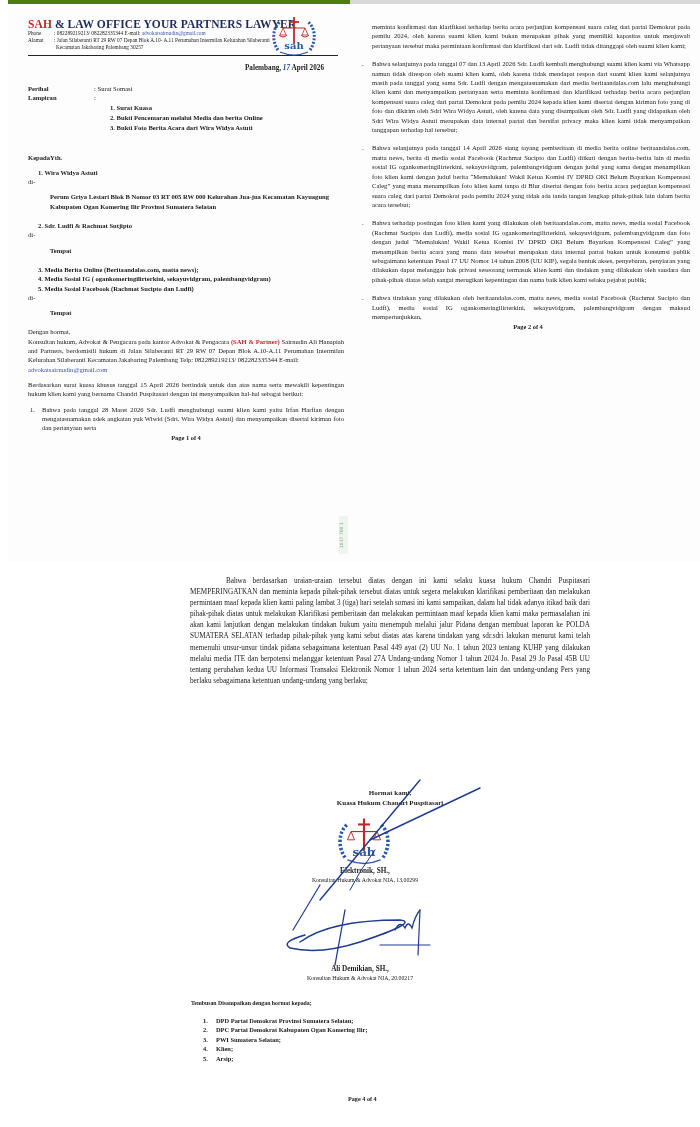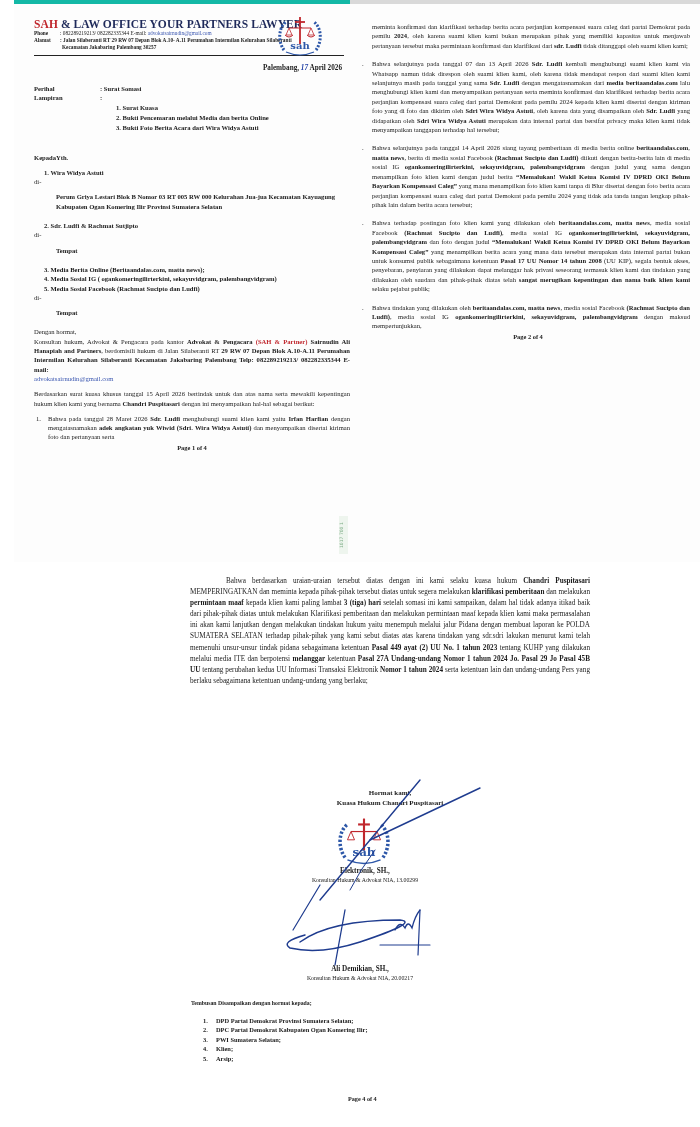--- a/index.html
+++ b/index.html
@@ -1,35 +1,35 @@
 <!DOCTYPE html>
 <html><head>
 <meta charset="utf-8">
 <style>
   * { box-sizing: border-box; margin: 0; padding: 0; }
   html, body { width: 700px; height: 1127px; background: #ffffff; overflow: hidden; }
   body { position: relative; font-family: "Liberation Serif", "DejaVu Serif", serif; color: #1b1b1b; }
-  b, .b { font-weight: bold; }
+  b, .b { font-weight: normal; }
   .page { position: absolute; background: #fdfdfd; }
-  #page1 { left: 14px; top: 0; width: 346px; height: 562px; border-top: 4px solid #14b8a6; padding: 14px 10px 0 20px; }
+  #page1 { left: 8px; top: 0; width: 346px; height: 562px; border-top: 4px solid #4d7c0f; padding: 14px 10px 0 20px; }
   #page2 { left: 350px; top: 0; width: 350px; height: 562px; border-top: 4px solid #d9d9d9; padding: 18px 10px 0 16px; }
   #page4 { left: 0; top: 570px; width: 700px; height: 557px; padding: 0; background: #ffffff; }
 
   
   .lh-title { font-size: 11.5px; font-weight: bold; color: #1f2a5a; letter-spacing: 0.1px; }
   .lh-title .red { color: #c0272d; }
   .lh-sub { font-size: 10.5px; font-weight: bold; color: #2b4a8c; margin-top: 1px; }
   .lh-line { font-size: 5.3px; line-height: 7px; color: #222; }
   .lh-line .lbl { display: inline-block; width: 26px; }
   .lh-line .mail { color: #3a56b0; }
   .lh-indent { padding-left: 28px; }
   .lh-rule { border-top: 1.5px solid #222; margin-top: 4px; margin-right: 6px; }
   .logo { position: absolute; left: 262px; top: 10px; width: 48px; height: 44px; }
 
-  .date { text-align: right; font-size: 7.2px; font-weight: bold; margin-top: 8px; margin-right: 8px; }
+  .date { text-align: right; font-size: 7.2px; font-weight: bold; margin-top: 8px; margin-right: 20px; }
   .date .ink { color: #2241a6; font-style: italic; }
 
   .small { font-size: 6.6px; line-height: 9.3px; }
   .meta { margin-top: 12px; }
   .meta-row { display: flex; }
   .meta-row .k { width: 66px; font-weight: bold; }
   .list-in { padding-left: 82px; font-weight: bold; }
   .list-in div { line-height: 10px; }
   .kepada { margin-top: 20px; font-weight: bold; }
   .addr-list { padding-left: 10px; font-weight: bold; }

